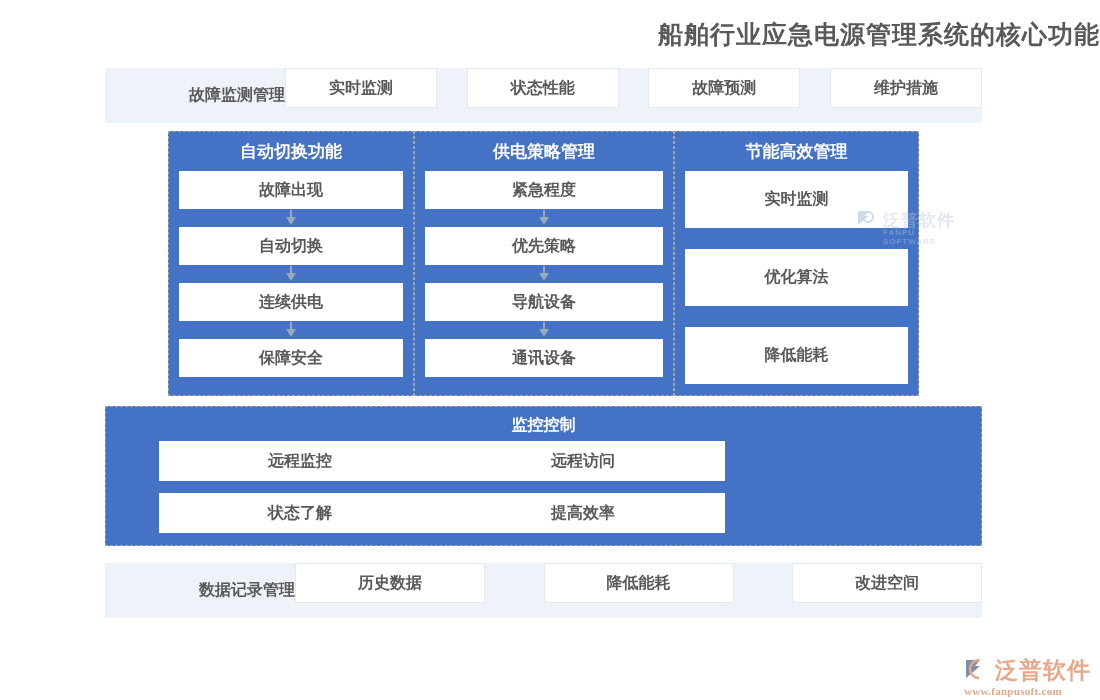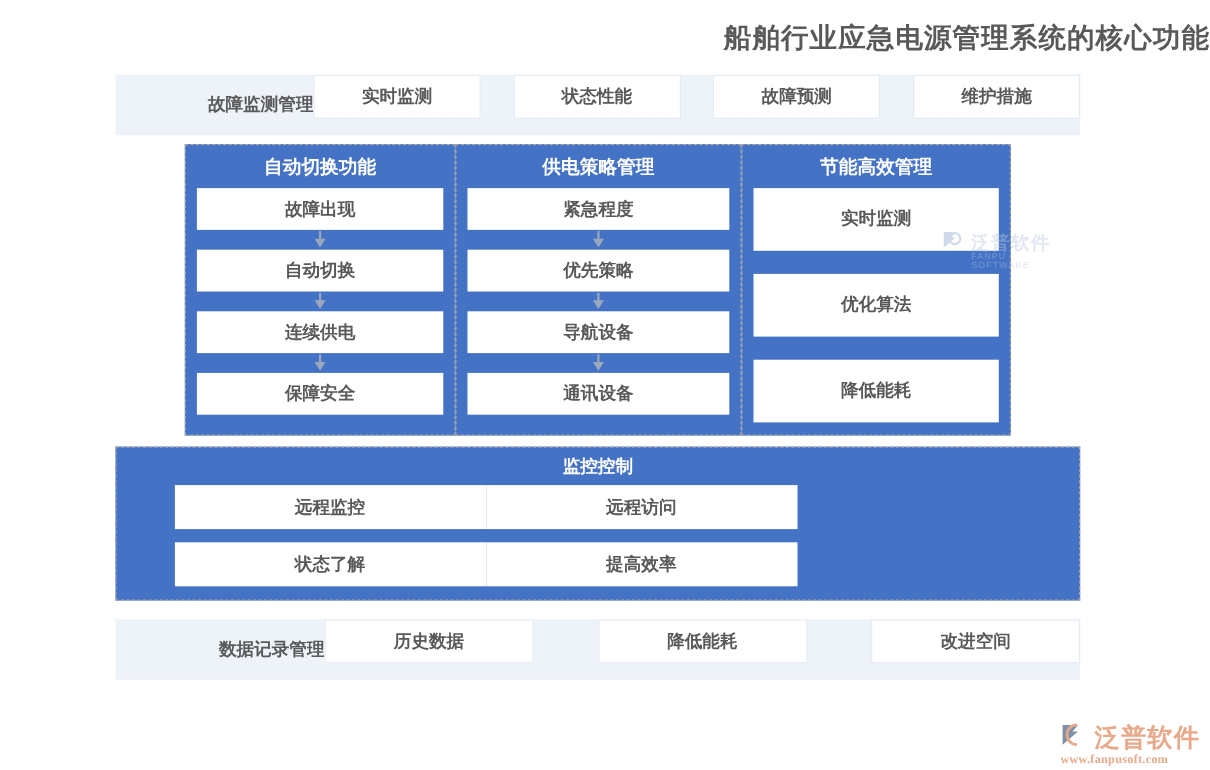--- a/index.html
+++ b/index.html
@@ -193,20 +193,21 @@
     color: #b9c6e0;
     letter-spacing: 1px;
   }
   .wm-inline .wm-text-en {
     position: absolute;
     left: 28px;
     top: 20px;
     font-size: 8px;
     color: #b9c6e0;
     letter-spacing: 1px;
+    font-weight: bold;
   }
 
   .logo {
     position: absolute;
     left: 962px;
     top: 655px;
     display: flex;
     flex-direction: column;
     align-items: flex-start;
   }

